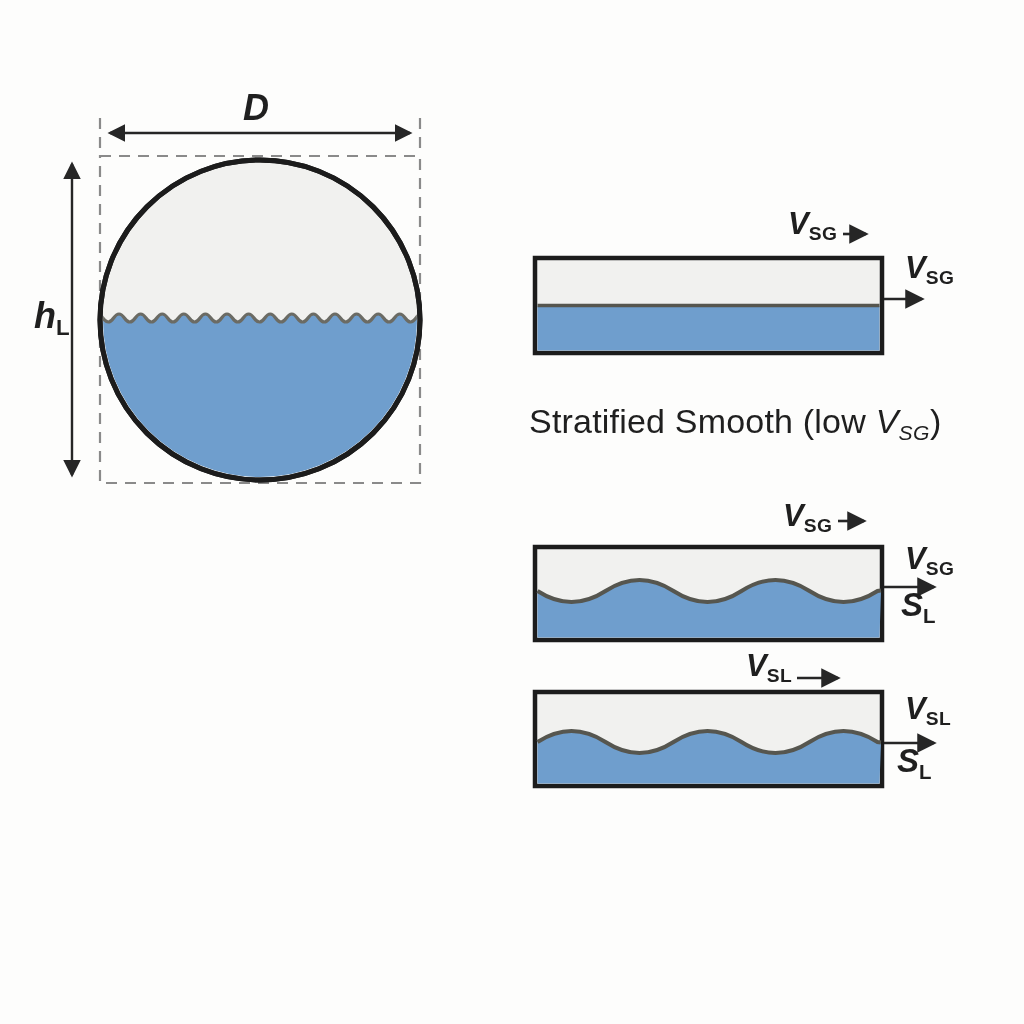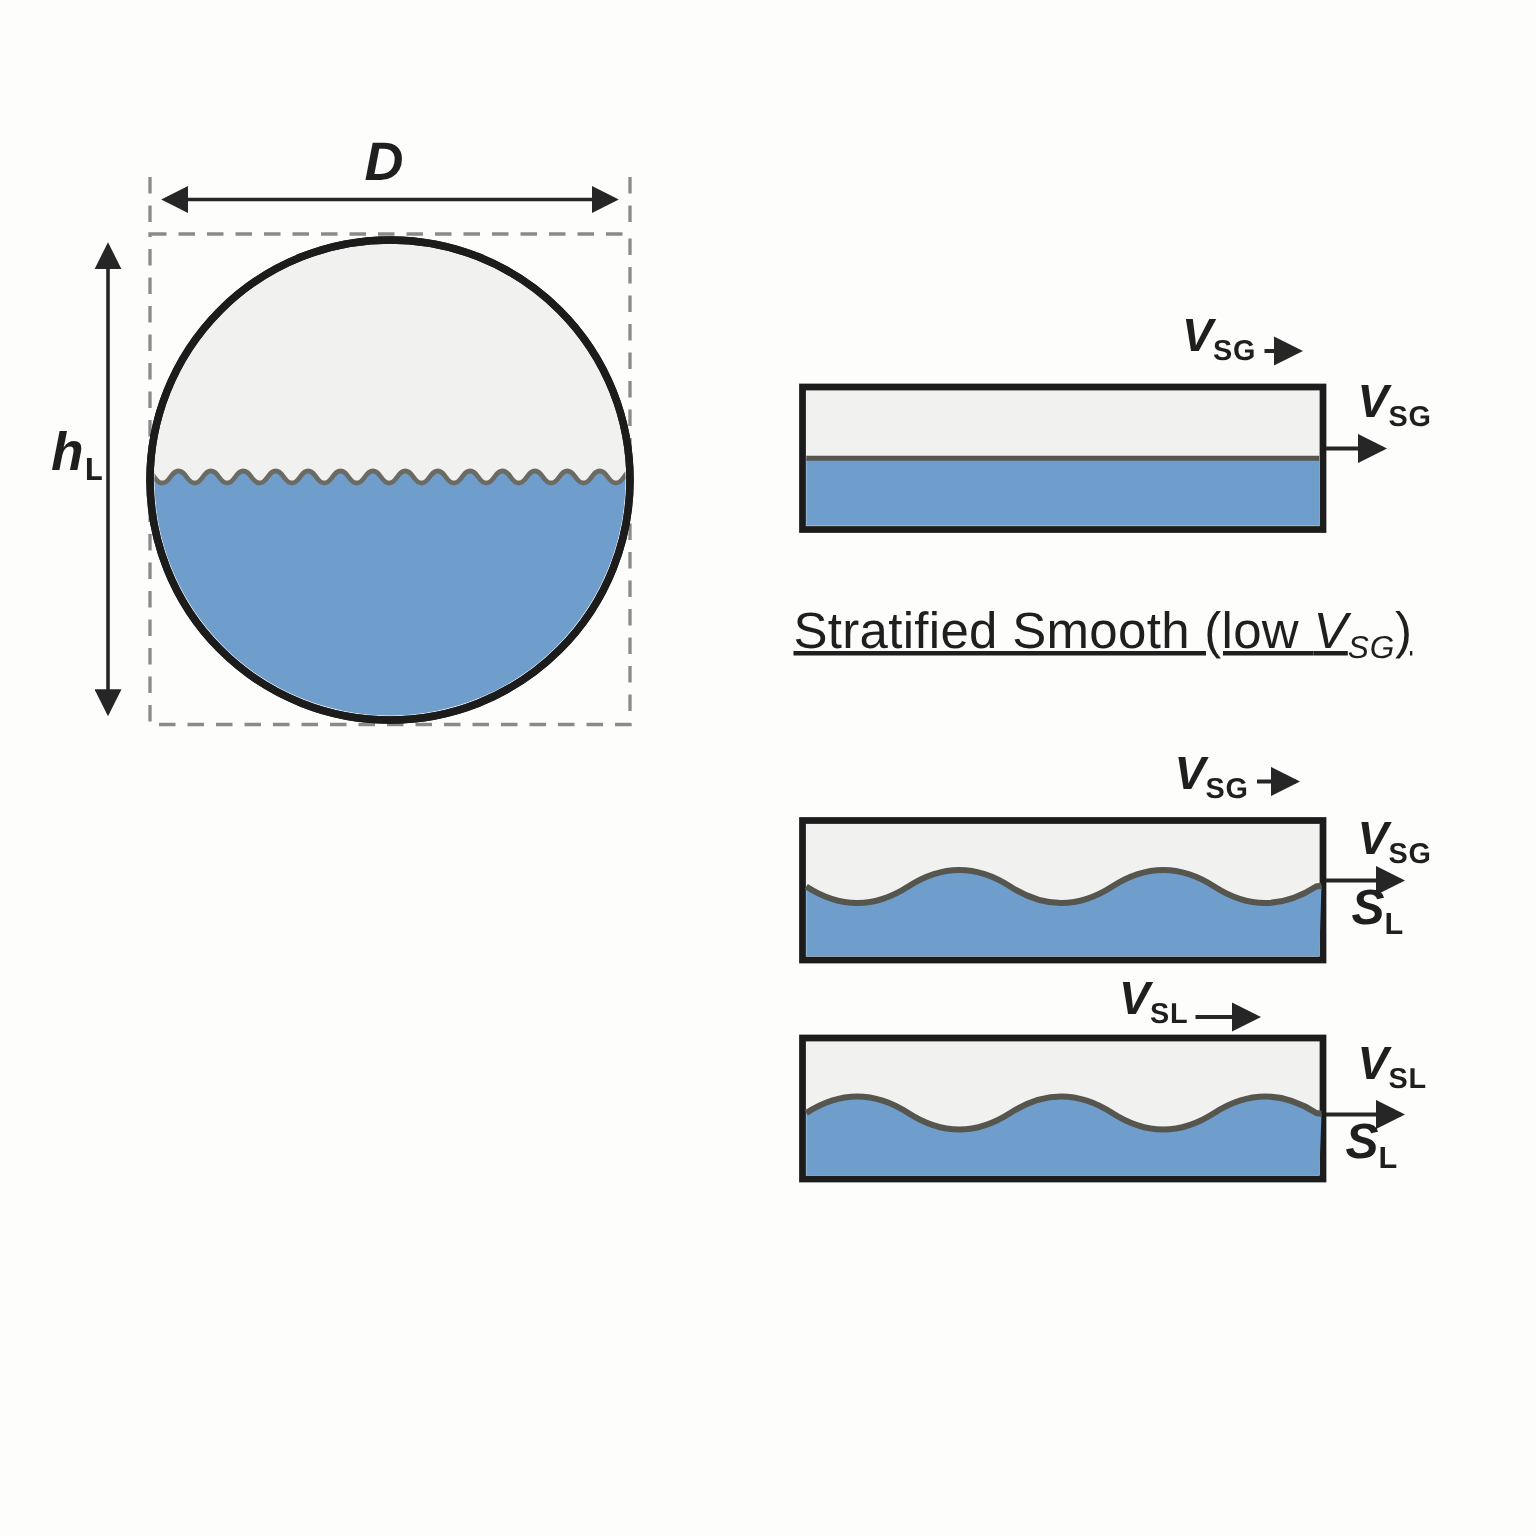--- a/index.html
+++ b/index.html
@@ -95,25 +95,25 @@
       <rect x="535" y="692" width="347" height="94" fill="#f1f1ef" stroke="#1c1c1c" stroke-width="4.5"></rect>
       <path fill="#6f9ecd" d="M 537.5 742 q 34 -22 68 0 q 34 22 68 0 q 34 -22 68 0 q 34 22 68 0 q 34 -22 68 0 l 3.5 0.5
            L 879.5 783.5 L 537.5 783.5 Z"></path>
       <path fill="none" stroke="#56564f" stroke-width="4" d="M 537.5 742 q 34 -22 68 0 q 34 22 68 0 q 34 -22 68 0 q 34 22 68 0 q 34 -22 68 0 l 3.5 0.5"></path>
       <line x1="797" y1="678" x2="838" y2="678" stroke="#262626" stroke-width="2.6" marker-end="url(#ah)"></line>
       <line x1="884" y1="743" x2="934" y2="743" stroke="#262626" stroke-width="2.6" marker-end="url(#ah)"></line>
     </g>
   </svg>
 
   <div class="lbl dimlabel" style="left:243px;top:90px;"><span>D</span></div>
-  <div class="lbl dimlabel" style="left:34px;top:286px;font-family:Liberation Mono, monospace;"><span>h</span><sub>L</sub></div>
+  <div class="lbl dimlabel" style="left:34px;top:298px;"><span>h</span><sub>L</sub></div>
 
   <div class="lbl vlabel" style="left:788px;top:208px;"><span class="sym">V</span><sub>SG</sub></div>
   <div class="lbl vlabel" style="left:905px;top:252px;"><span class="sym">V</span><sub>SG</sub></div>
-  <div class="lbl caption" style="left:529px;top:404px;text-decoration:underline;"><span>Stratified Smooth (low </span><span class="sym-plain">V</span><sub class="it">SG</sub><span>)</span></div>
+  <div class="lbl caption" style="left:529px;top:404px;"><span>Stratified Smooth (low </span><span class="sym-plain">V</span><sub class="it">SG</sub><span>)</span></div>
 
   <div class="lbl vlabel" style="left:783px;top:500px;"><span class="sym">V</span><sub>SG</sub></div>
   <div class="lbl vlabel" style="left:905px;top:543px;"><span class="sym">V</span><sub>SG</sub></div>
   <div class="lbl slabel" style="left:901px;top:588px;"><span class="sym">S</span><sub>L</sub></div>
 
   <div class="lbl vlabel" style="left:746px;top:650px;"><span class="sym">V</span><sub>SL</sub></div>
   <div class="lbl vlabel" style="left:905px;top:693px;"><span class="sym">V</span><sub>SL</sub></div>
   <div class="lbl slabel" style="left:897px;top:744px;"><span class="sym">S</span><sub>L</sub></div>
 
 

